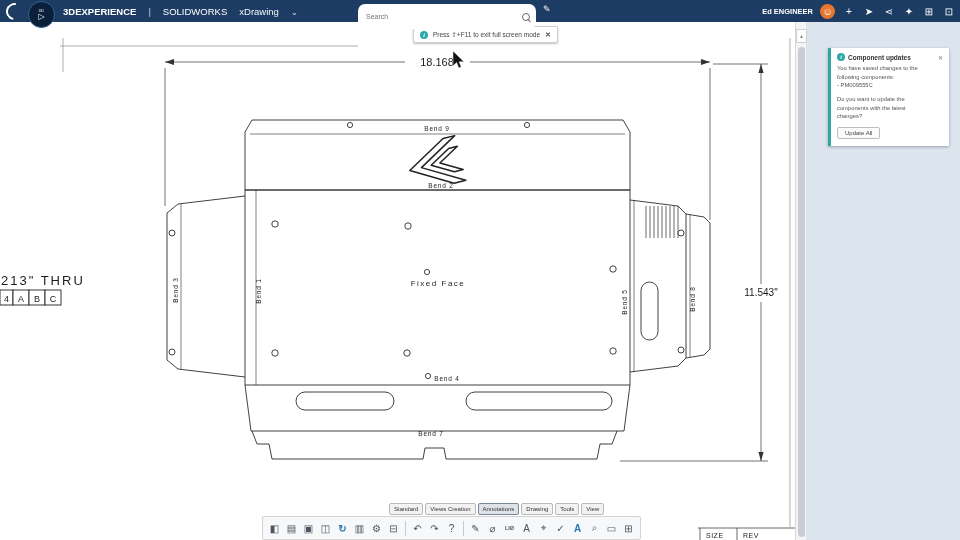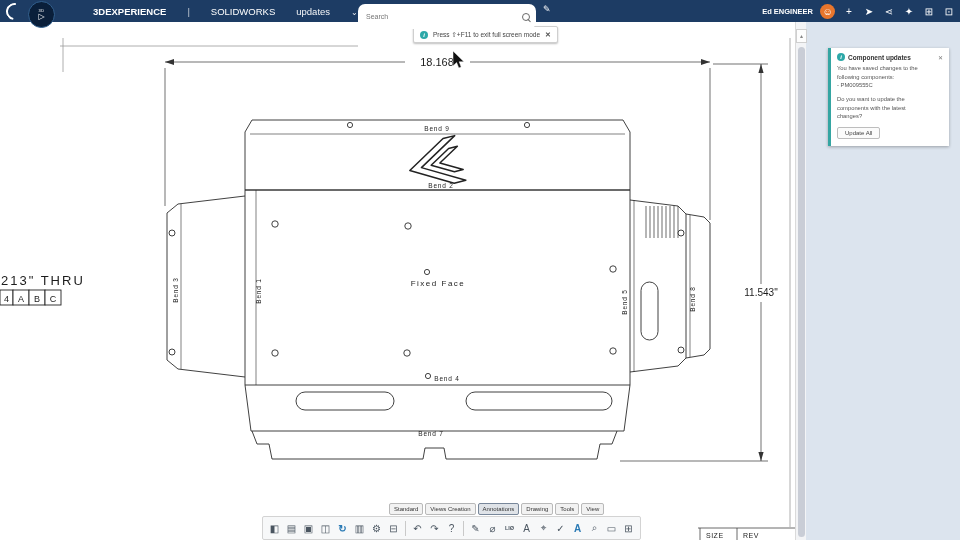--- a/index.html
+++ b/index.html
@@ -9,21 +9,21 @@
   
   .topbar{position:absolute;left:0;top:0;width:960px;height:22px;background:#1d3c64;
           display:flex;align-items:center;color:#fff;z-index:30}
   .swirl{width:13px;height:13px;border:2px solid transparent;border-top-color:#fff;
          border-left-color:#fff;border-radius:50%;transform:rotate(-35deg);margin-left:6px}
   .compass{position:absolute;left:28px;top:1px;width:25px;height:25px;border-radius:50%;
            background:#0a1f3a;border:1px solid #33618f;z-index:31;display:flex;flex-direction:column;
            align-items:center;justify-content:center;color:#fff;line-height:1}
   .compass .c-top{font-size:4px;letter-spacing:.5px}
   .compass .c-play{font-size:8px}
-  .brand{margin-left:70px;font-size:9.5px;display:flex;gap:21px;align-items:flex-end;white-space:nowrap}
+  .brand{margin-left:40px;font-size:9.5px;display:flex;gap:12px;align-items:flex-end;white-space:nowrap}
   .brand .b1{font-weight:bold}
   .brand .sep{opacity:.7}
   .brand .b2{font-weight:normal}
   .brand .b3{font-weight:normal;opacity:.95}
   .brand .caret{font-size:8px;opacity:.9}
   .search-wrap{position:absolute;left:358px;top:4px;width:178px;height:25px;background:#fff;
                border-radius:7px;display:flex;align-items:center;padding:12px 6px;box-sizing:border-box;gap:4px}
   .search-input{border:none;outline:none;flex:1;font-size:7px;color:#333;background:transparent;
                 font-family:"Liberation Sans",sans-serif}
   .mag{width:6px;height:6px;border:1.2px solid #6b6b6b;border-radius:50%;position:relative;flex:0 0 auto}
@@ -85,21 +85,21 @@
 </style>
 </head>
 <body>
 
 <div class="topbar">
   <div class="swirl"></div>
   <div class="brand">
     <span class="b1">3DEXPERIENCE</span>
     <span class="sep">|</span>
     <span class="b2">SOLIDWORKS</span>
-    <span class="b3">updates</span>
+    <span class="b3">xDrawing</span>
     <span class="caret">⌄</span>
   </div>
   <div class="search-wrap">
     <input class="search-input" placeholder="Search" style="">
     <span class="mag"></span>
   </div>
   <span class="tag-icon">✎</span>
   <div class="tb-right">
     <span class="tb-user">Ed ENGINEER</span>
     <span class="avatar">☺</span>

